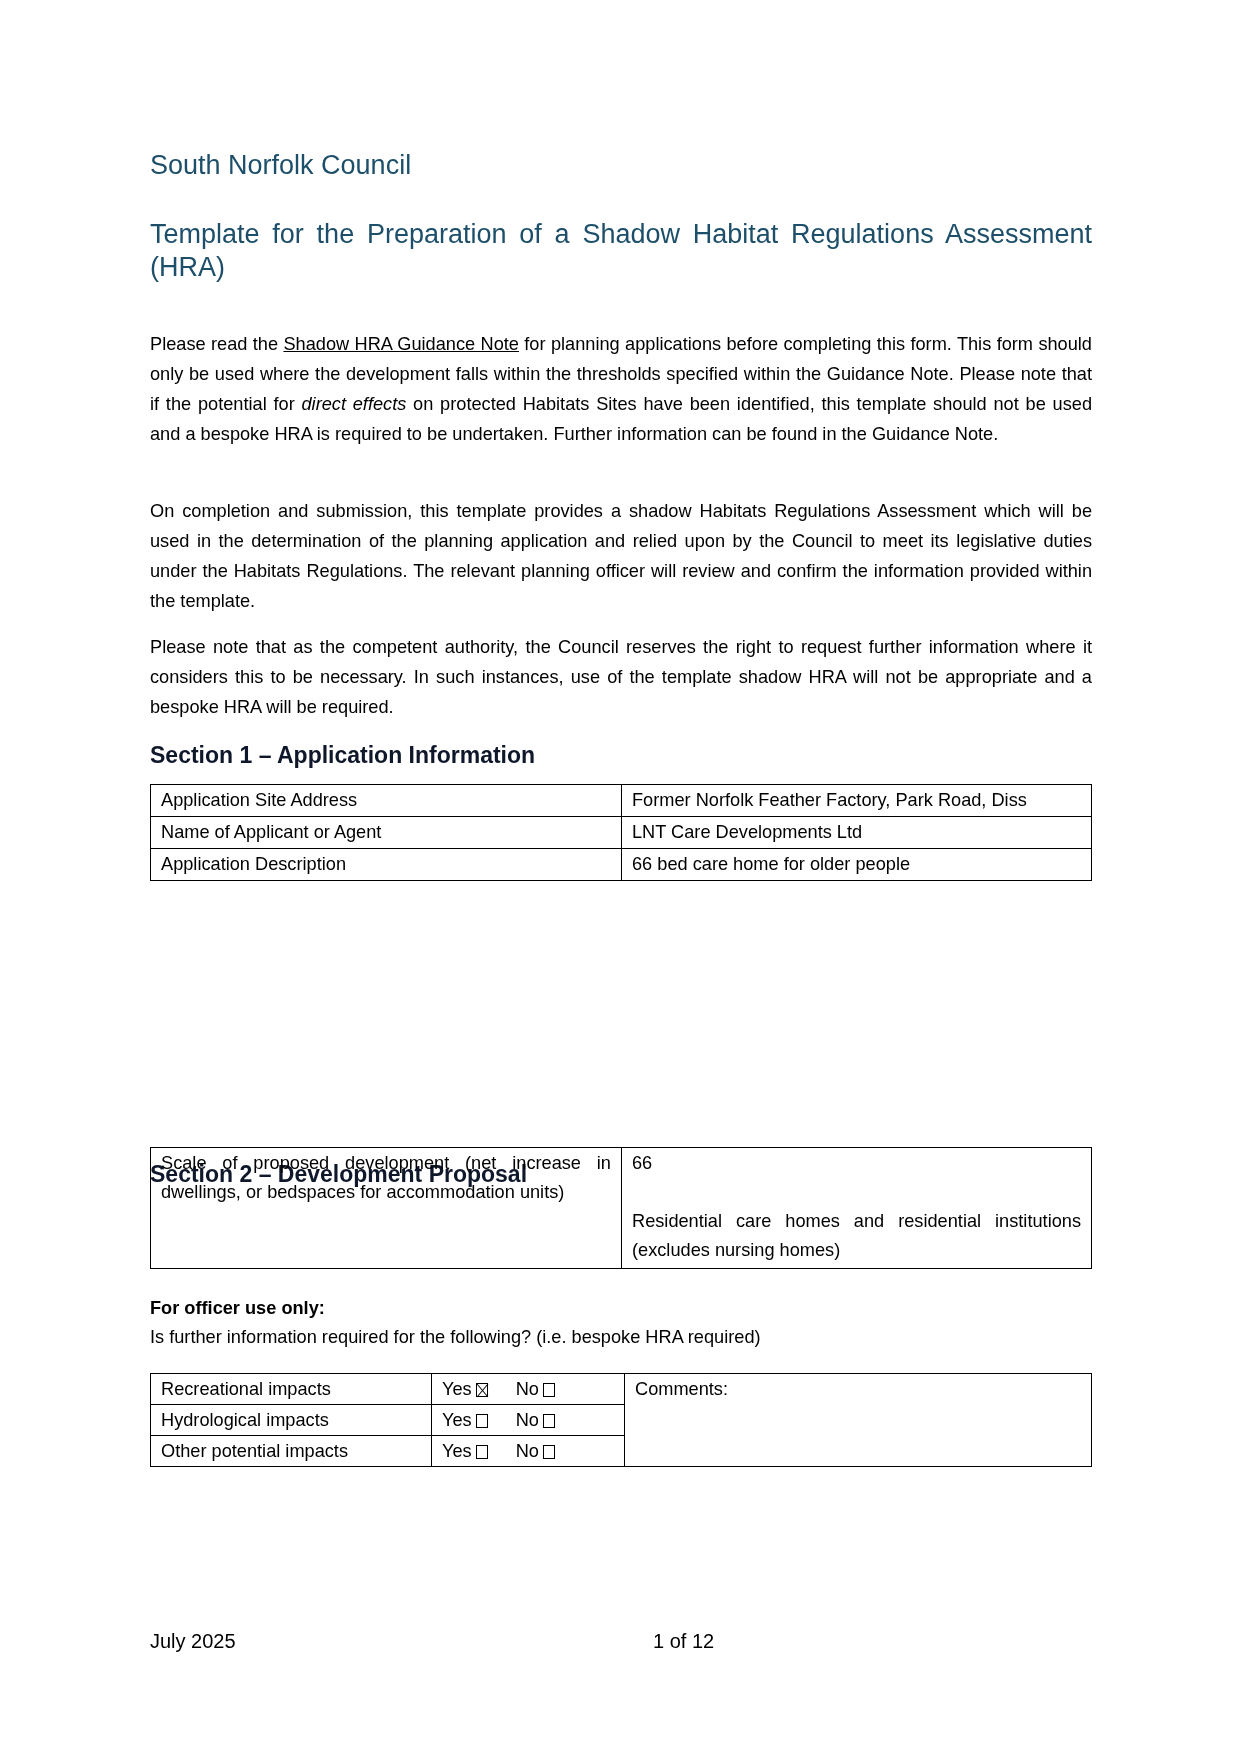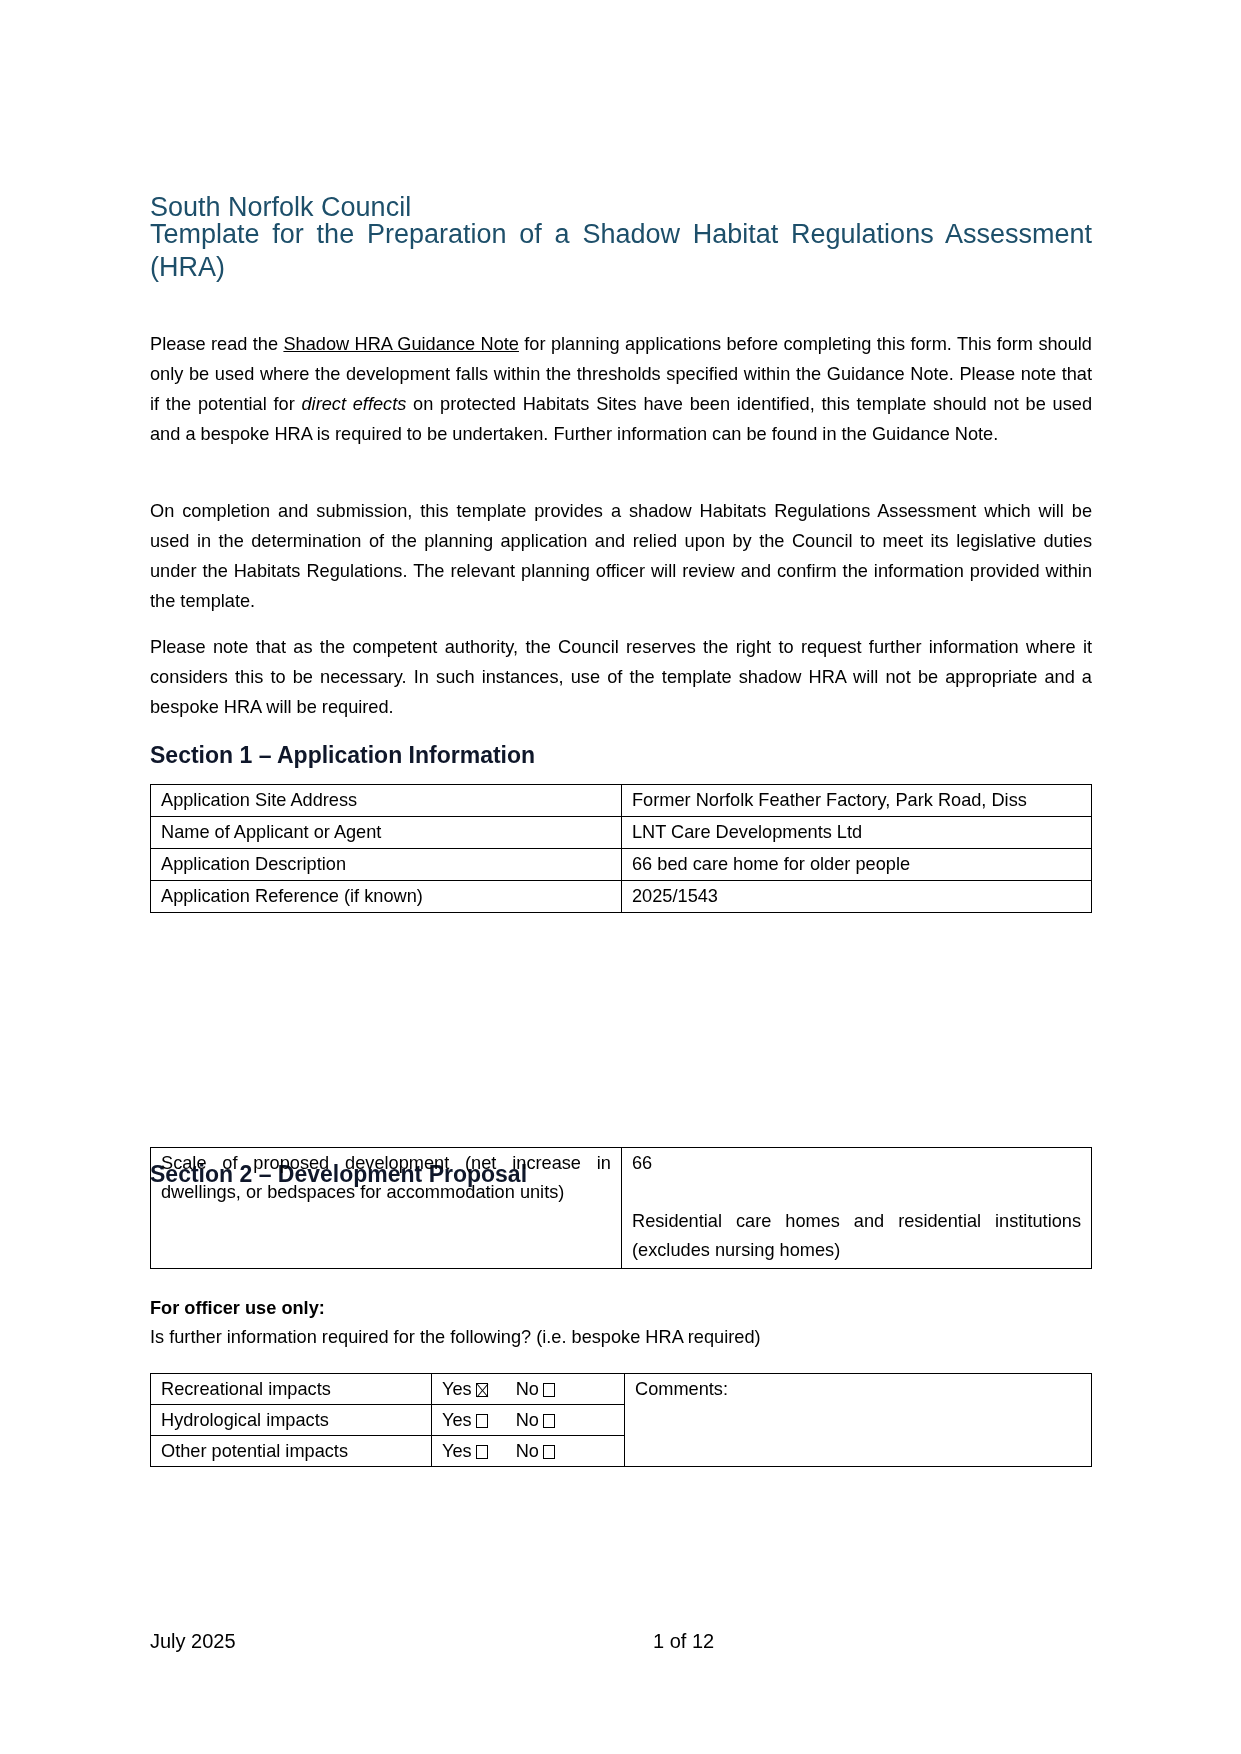--- a/index.html
+++ b/index.html
@@ -1,20 +1,20 @@
 <!DOCTYPE html>
 <html><head>
 <meta charset="utf-8">
 <style>
   html, body { margin: 0; padding: 0; background: #ffffff; }
   body { width: 1241px; height: 1754px; position: relative; overflow: hidden; color: #000; }
   .page { position: absolute; left: 150px; top: 0; width: 942px; }
   .org-title {
     position: absolute; top: 150px; left: 0;
-    font-family: "Liberation Sans", sans-serif; font-size: 27px; color: #1d4f6a; margin-top: 42px;
+    font-family: "Liberation Sans", sans-serif; font-size: 27px; color: #1d4f6a;
   }
   .doc-title {
     position: absolute; top: 218px; left: 0; width: 942px;
     font-family: "Liberation Sans", sans-serif; font-size: 27px; color: #1d4f6a;
     text-align: justify; text-align-last: left; line-height: 33px;
   }
   .body-text {
     font-family: "Liberation Sans", sans-serif; font-size: 18.2px; line-height: 30px;
     text-align: justify; margin: 0;
   }
@@ -83,24 +83,20 @@
       <td>Former Norfolk Feather Factory, Park Road, Diss</td>
     </tr>
     <tr>
       <td class="label">Name of Applicant or Agent</td>
       <td>LNT Care Developments Ltd</td>
     </tr>
     <tr>
       <td class="label">Application Description</td>
       <td>66 bed care home for older people</td>
     </tr>
-    <tr>
-      <td class="label">Application Reference (if known)</td>
-      <td>2025/1543</td>
-    </tr>
   </tbody>
     </table>
 
   <div class="section-heading s2">Section 2 – Development Proposal</div>
 
   <table class="t2">
     <tbody>
         <tr>
       <td class="label">Scale of proposed development (net increase in dwellings, or bedspaces for accommodation units)</td>
       <td class="value">

